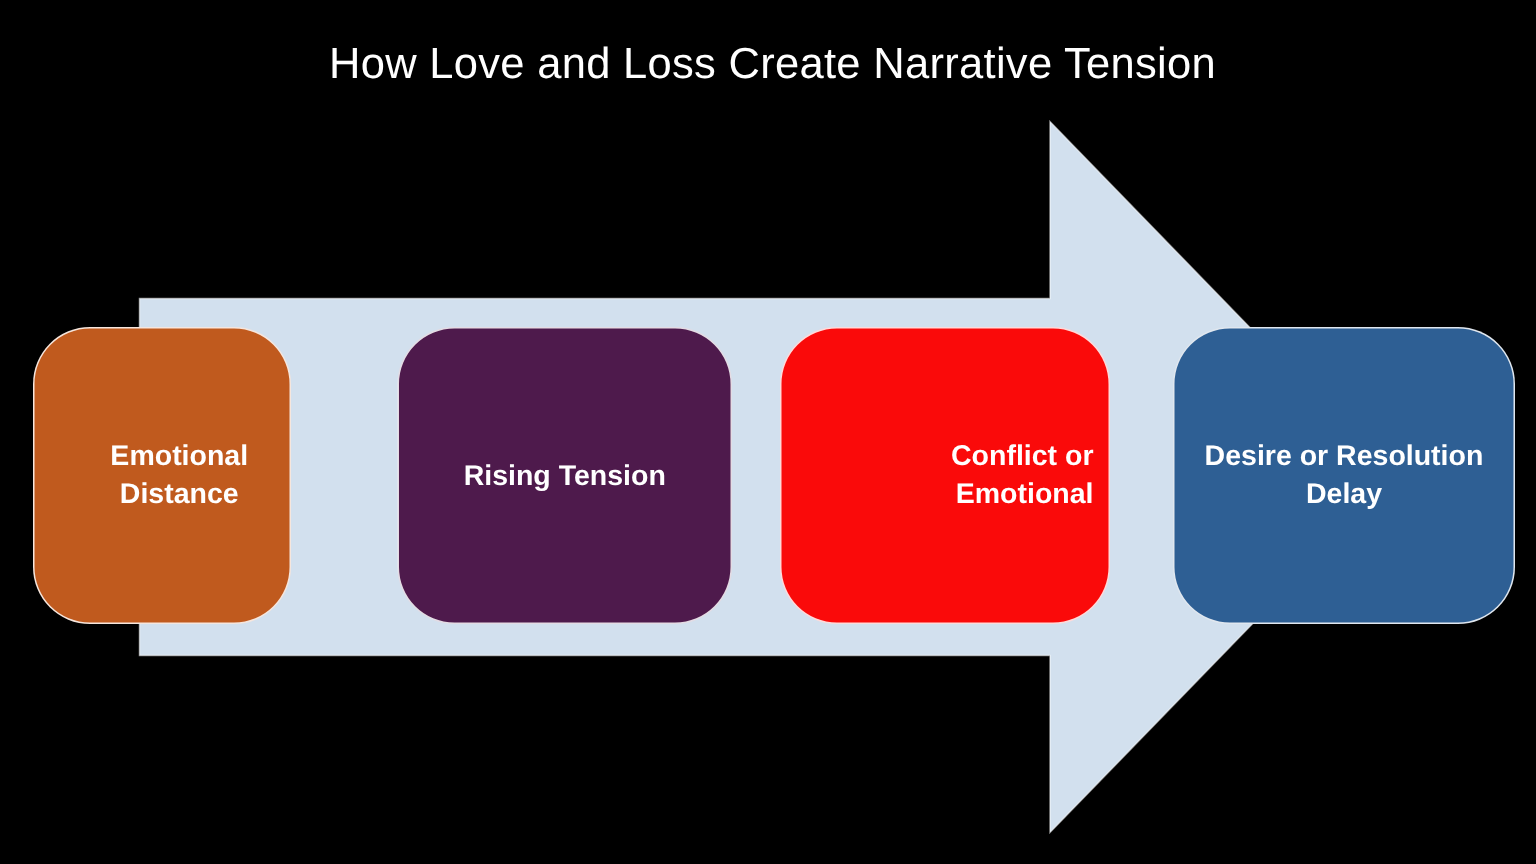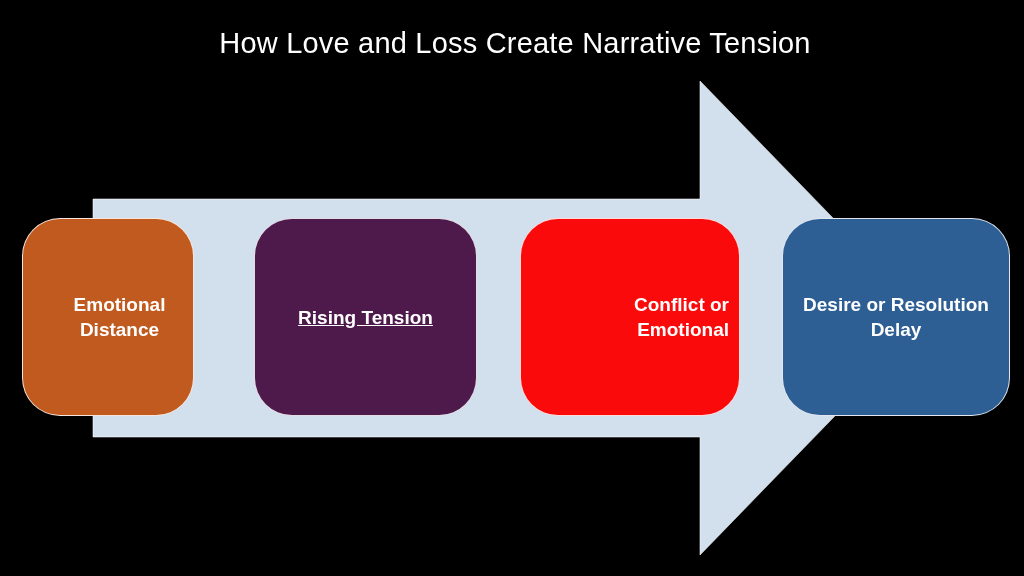--- a/index.html
+++ b/index.html
@@ -46,21 +46,21 @@
     justify-content: center;
     text-align: center;
     font-size: 19px;
     font-weight: bold;
     line-height: 25px;
     color: #fff;
     padding: 0 10px;
   }
   .flow-box .line { display: block; }
   .box-0 { left: 22px;  width: 172px; padding-left: 33px; }
-  .box-1 { left: 254px; width: 223px; text-decoration: underline; }
+  .box-1 { left: 265px; width: 223px; }
   .box-2 { left: 520px; width: 220px; align-items: flex-end; }
   .box-3 { left: 782px; width: 228px; }
 </style>
 </head>
 <body>
 
 <div class="stage" style="background: rgb(0, 0, 0);">
 
   <h1 class="slide-title">How Love and Loss Create Narrative Tension</h1>
 

